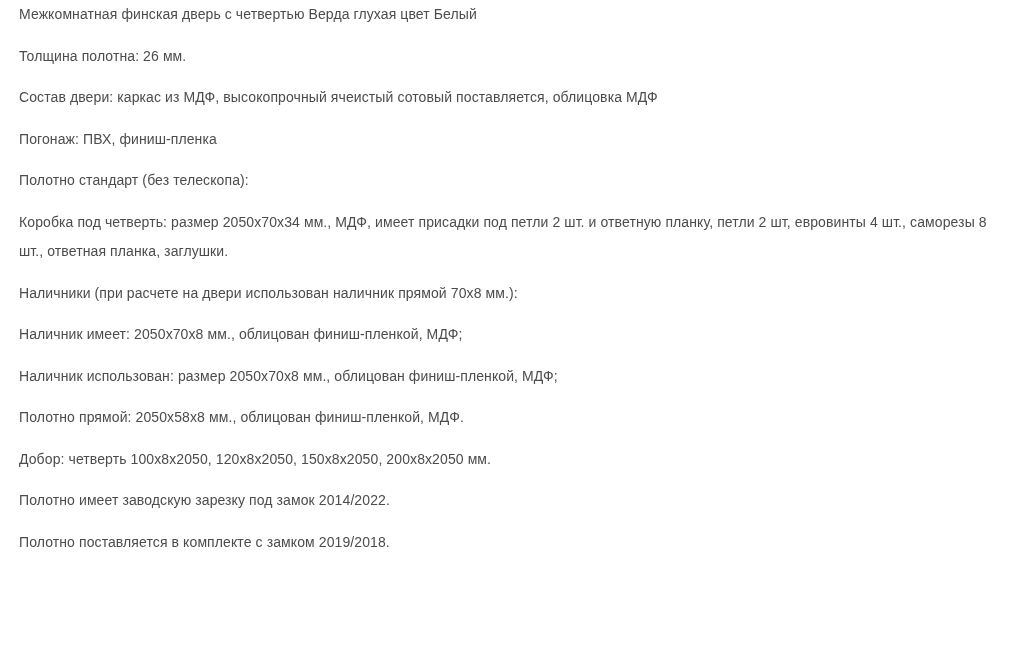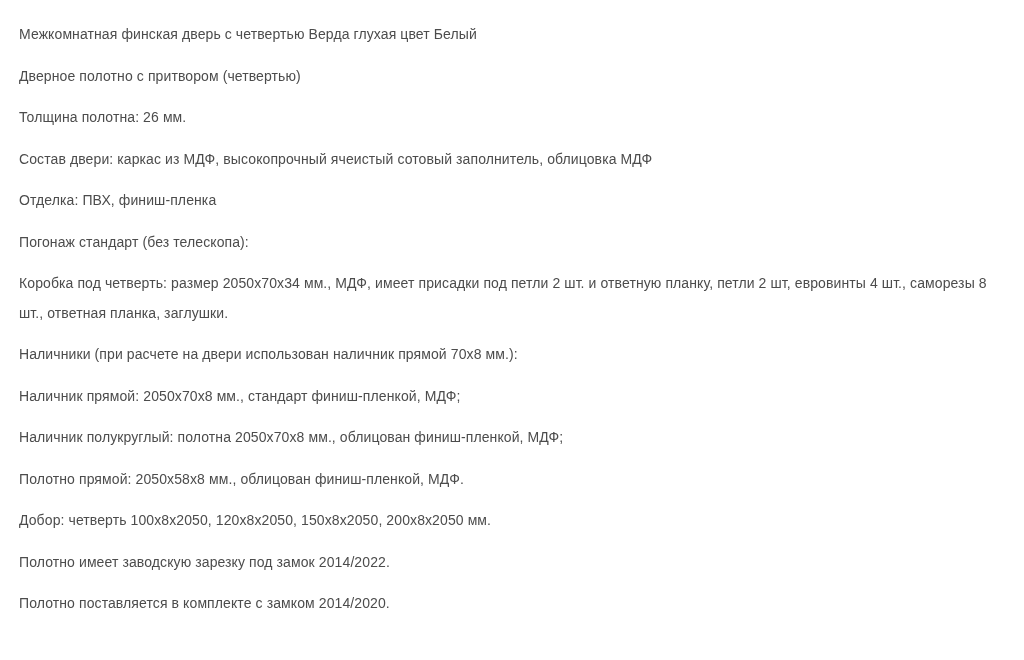--- a/index.html
+++ b/index.html
@@ -8,45 +8,44 @@
     background: #ffffff;
   }
   .page {
     width: 1024px;
     height: 660px;
     background: #ffffff;
     overflow: hidden;
     box-sizing: border-box;
   }
   .description {
-    padding: 20px 22px 0 19px;
+    padding: 0 22px 0 19px;
     font-family: "Liberation Sans", "DejaVu Sans", sans-serif;
     font-size: 14px;
     color: #4c4c4c;
   }
   .description p {
     margin: 0 0 12px 0;
     line-height: 29.5px;
     font-weight: 400;
     letter-spacing: 0.1px;
   }
 </style>
 </head>
 <body>
 
 <div class="page">
   <div class="description">
     <p>Межкомнатная финская дверь с четвертью Верда глухая цвет Белый</p>
-    <p>Дверное полотно с притвором (четвертью)</p>
     <p>Толщина полотна: 26 мм.</p>
-    <p>Состав двери: каркас из МДФ, высокопрочный ячеистый сотовый заполнитель, облицовка МДФ</p>
-    <p>Отделка: ПВХ, финиш-пленка</p>
-    <p>Погонаж стандарт (без телескопа):</p>
+    <p>Состав двери: каркас из МДФ, высокопрочный ячеистый сотовый поставляется, облицовка МДФ</p>
+    <p>Погонаж: ПВХ, финиш-пленка</p>
+    <p>Полотно стандарт (без телескопа):</p>
     <p>Коробка под четверть: размер 2050х70х34 мм., МДФ, имеет присадки под петли 2 шт. и ответную планку, петли 2 шт, евровинты 4 шт., саморезы 8 шт., ответная планка, заглушки.</p>
     <p>Наличники (при расчете на двери использован наличник прямой 70х8 мм.):</p>
-    <p>Наличник прямой: 2050х70х8 мм., стандарт финиш-пленкой, МДФ;</p>
-    <p>Наличник полукруглый: полотна 2050х70х8 мм., облицован финиш-пленкой, МДФ;</p>
+    <p>Наличник имеет: 2050х70х8 мм., облицован финиш-пленкой, МДФ;</p>
+    <p>Наличник использован: размер 2050х70х8 мм., облицован финиш-пленкой, МДФ;</p>
     <p>Полотно прямой: 2050х58х8 мм., облицован финиш-пленкой, МДФ.</p>
     <p>Добор: четверть 100х8х2050, 120х8х2050, 150х8х2050, 200х8х2050 мм.</p>
     <p>Полотно имеет заводскую зарезку под замок 2014/2022.</p>
-    <p>Полотно поставляется в комплекте с замком 2014/2020.</p>
+    <p>Полотно поставляется в комплекте с замком 2019/2018.</p>
   </div>
 </div>
 
 </body></html>

